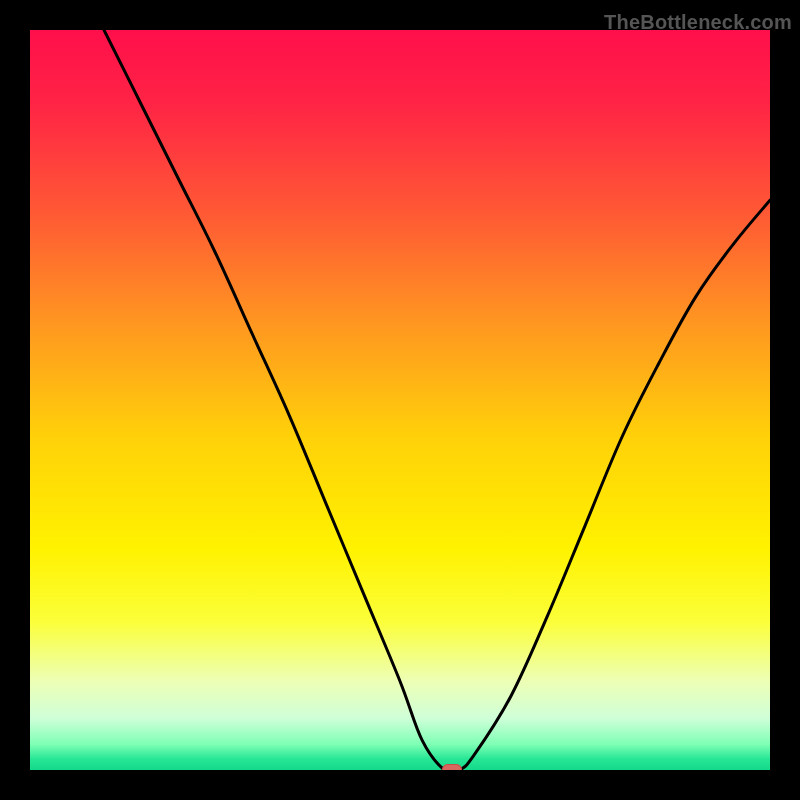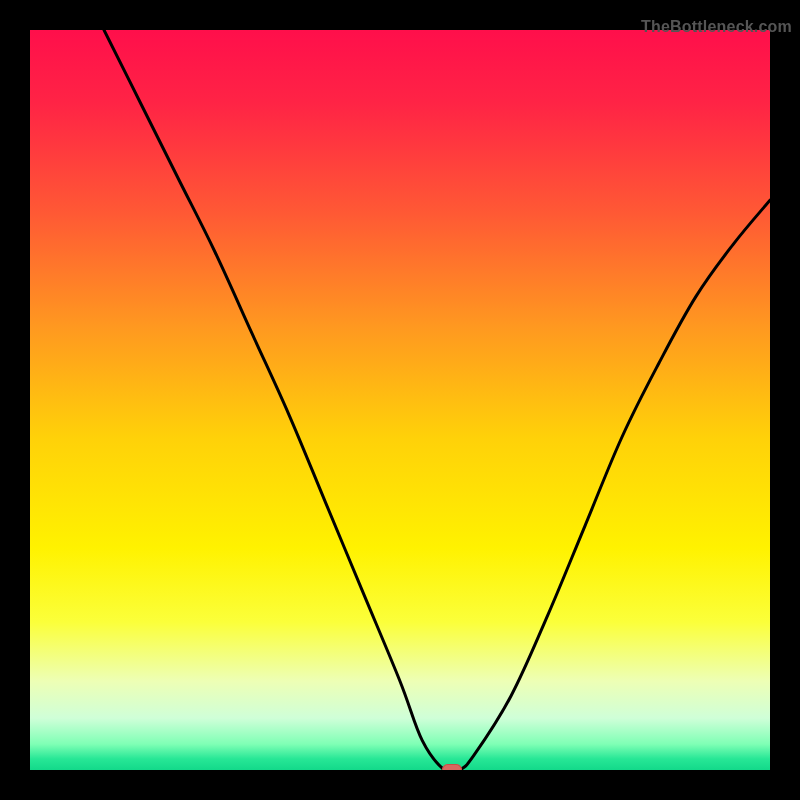--- a/index.html
+++ b/index.html
@@ -12,24 +12,24 @@
     font-family: Arial, Helvetica, sans-serif;
   }
   .frame {
     position: relative;
     width: 800px;
     height: 800px;
     background: #000;
   }
   .attribution {
     position: absolute;
-    top: 18px;
+    top: 11px;
     right: 8px;
     color: #555;
-    font-size: 16px;
+    font-size: 20px;
     font-weight: 600;
     letter-spacing: 0.2px;
     z-index: 10;
   }
   .plot {
     position: absolute;
     left: 30px;
     top: 30px;
     width: 740px;
     height: 740px;

